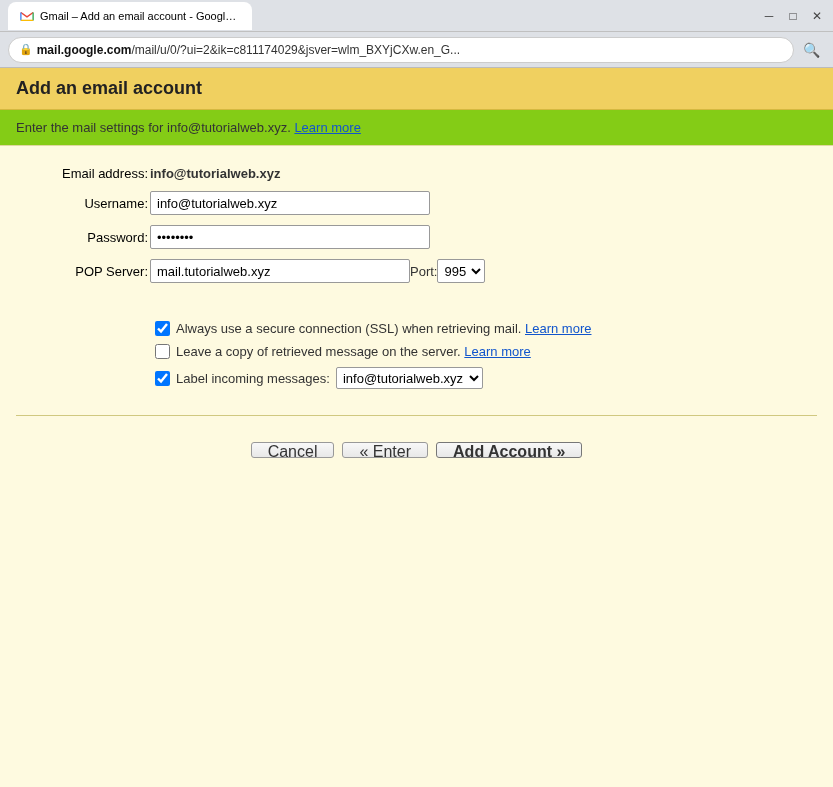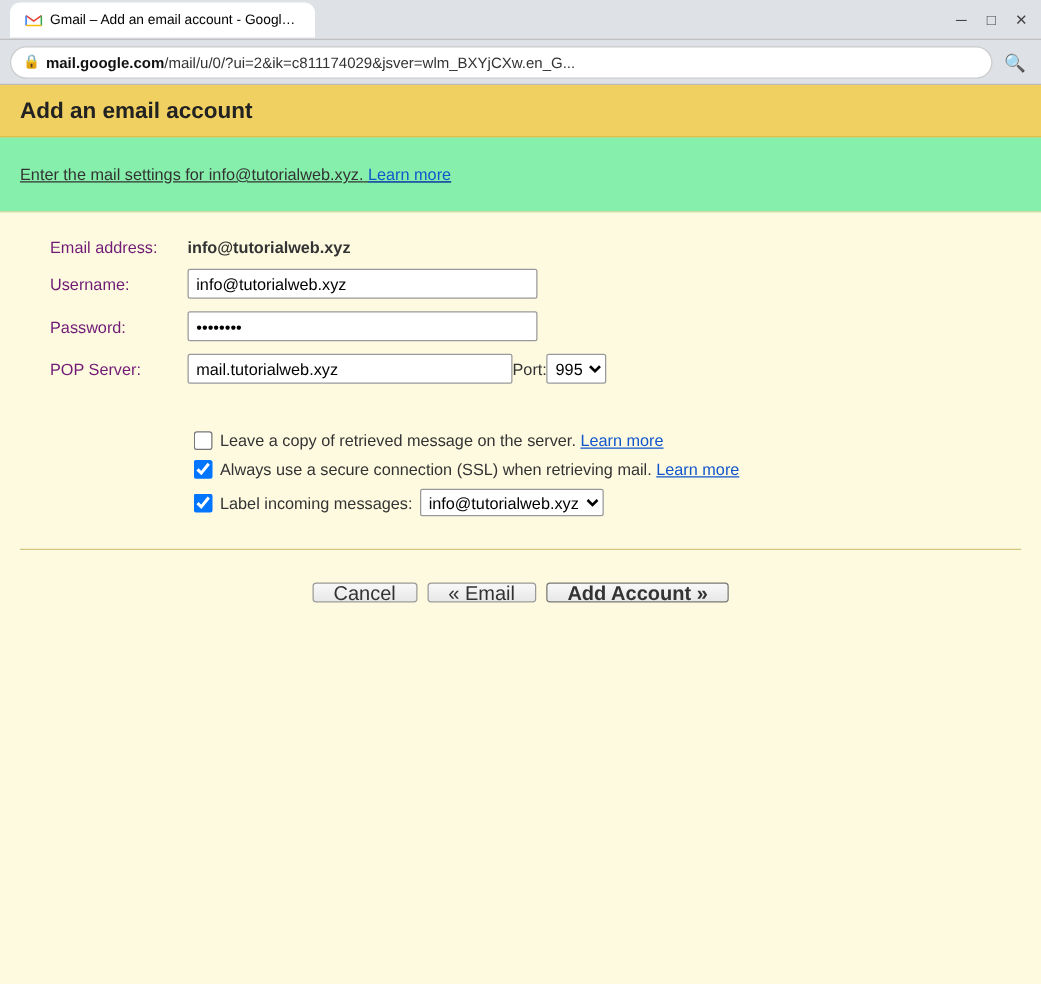--- a/index.html
+++ b/index.html
@@ -111,47 +111,46 @@
       border-bottom: 1px solid #d4b840;
     }
     .page-header h1 {
       font-size: 18px;
       font-weight: bold;
       color: #222;
     }
 
     
     .sub-header {
-      background: #86efac;
-      padding: 22px 16px;
+      background: #84cc16;
+      padding: 10px 16px;
       border-bottom: 1px solid #e0d8a0;
       font-size: 13px;
       color: #333;
-      text-decoration: underline;
     }
     .sub-header a {
       color: #1155cc;
       text-decoration: underline;
     }
 
     
     .form-area {
       background: #fefae0;
       padding: 20px 40px;
     }
     .form-row {
       display: flex;
       align-items: center;
       margin-bottom: 10px;
     }
     .form-label {
-      text-align: left;
+      text-align: right;
       width: 110px;
-      padding-right: 12px;
-      color: #701a75;
+      padding-right: 2px;
+      color: #000000;
       font-size: 13px;
       flex-shrink: 0;
     }
     .form-input {
       border: 1px solid #999;
       border-radius: 2px;
       height: 24px;
       padding: 0 6px;
       font-size: 13px;
       width: 280px;
@@ -318,45 +317,45 @@
           <option value="110">110</option>
         </select>
       </div>
     </div>
 
   </div>
 
   <div class="checkbox-section">
 
     <div class="checkbox-row">
+      <input type="checkbox" id="secure_ssl" checked="" style="">
+      <label for="secure_ssl">
+        Always use a secure connection (SSL) when retrieving mail. <a href="#">Learn more</a>
+      </label>
+    </div>
+
+    <div class="checkbox-row">
       <input type="checkbox" id="copy_server" style="">
       <label for="copy_server">
         Leave a copy of retrieved message on the server. <a href="#">Learn more</a>
-      </label>
-    </div>
-
-    <div class="checkbox-row">
-      <input type="checkbox" id="secure_ssl" checked="" style="">
-      <label for="secure_ssl">
-        Always use a secure connection (SSL) when retrieving mail. <a href="#">Learn more</a>
       </label>
     </div>
 
     <div class="checkbox-row">
       <input type="checkbox" id="label_incoming" checked="" style="">
       <label for="label_incoming">Label incoming messages:</label>
       <select class="label-select">
         <option value="info@tutorialweb.xyz" selected="">info@tutorialweb.xyz</option>
       </select>
     </div>
 
 
   </div>
 
   <hr class="divider">
 
   <div class="buttons-row">
     <button class="btn">Cancel</button>
-    <button class="btn">« Email</button>
+    <button class="btn">« Enter</button>
     <button class="btn btn-primary">Add Account »</button>
   </div>
 
 </div>
 
 </body></html>

